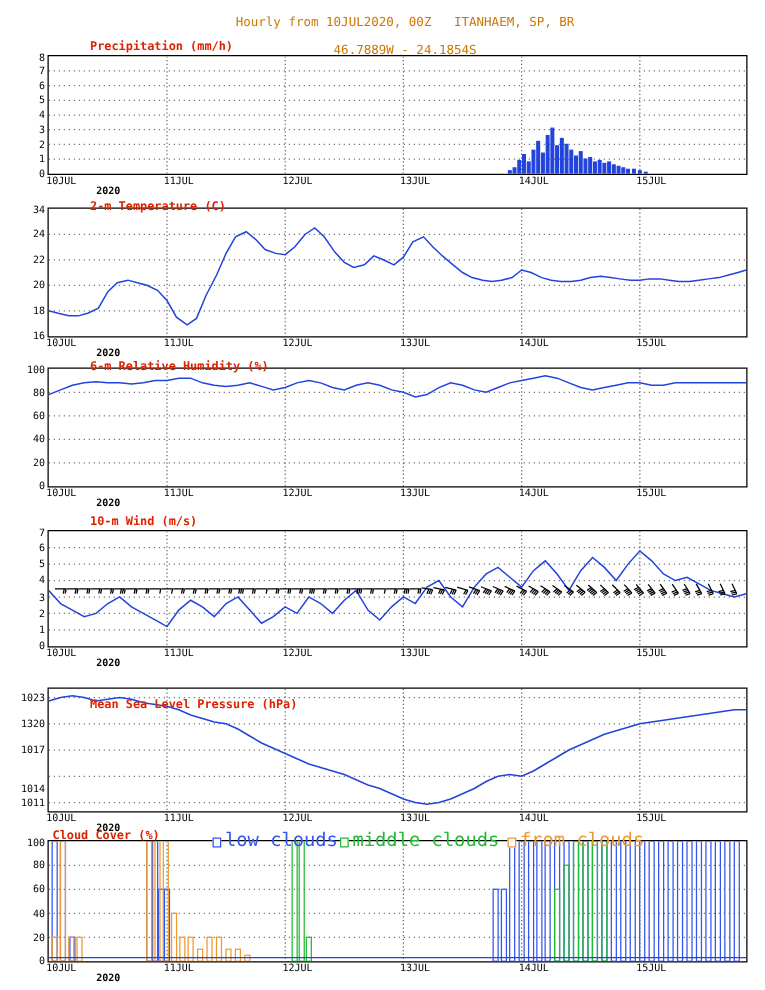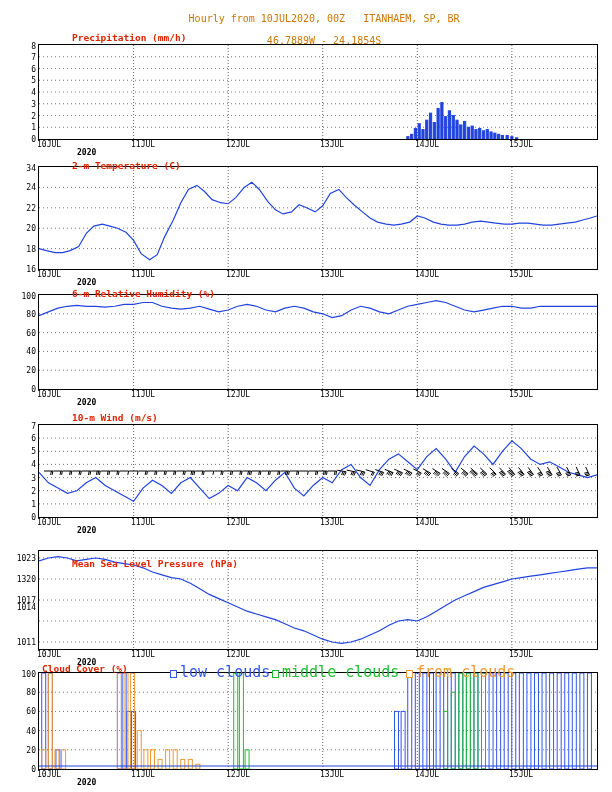--- a/index.html
+++ b/index.html
@@ -458,21 +458,21 @@
           <line x1="0" y1="7" x2="558" y2="7"></line>
           <line x1="0" y1="28" x2="558" y2="28"></line>
           <line x1="0" y1="49" x2="558" y2="49"></line>
           <line x1="0" y1="70" x2="558" y2="70"></line>
           <line x1="0" y1="91" x2="558" y2="91"></line>
         </g>
         <polyline id="mslp-line" fill="none" stroke="#2244dd" stroke-width="1.2" points="0.00,9.80 9.46,7.00 18.92,5.60 28.37,7.00 37.83,9.80 47.29,8.40 56.75,7.00 66.20,8.40 75.66,11.20 85.12,12.60 94.58,14.00 104.03,16.80 113.49,21.00 122.95,23.80 132.41,26.60 141.86,28.00 151.32,32.20 160.78,37.80 170.24,43.40 179.69,47.60 189.15,51.80 198.61,56.00 208.07,60.20 217.53,63.00 226.98,65.80 236.44,68.60 245.90,72.80 255.36,77.00 264.81,79.80 274.27,84.00 283.73,88.20 293.19,91.00 302.64,92.40 312.10,91.00 321.56,88.20 331.02,84.00 340.47,79.80 349.93,74.20 359.39,70.00 368.85,68.60 378.31,70.00 387.76,65.80 397.22,60.20 406.68,54.60 416.14,49.00 425.59,44.80 435.05,40.60 444.51,36.40 453.97,33.60 463.42,30.80 472.88,28.00 482.34,26.60 491.80,25.20 501.25,23.80 510.71,22.40 520.17,21.00 529.63,19.60 539.08,18.20 548.54,16.80 558.00,16.80"></polyline>
       </svg>
     </div>
     <div class="ytick" style="top:91px">1011</div>
-    <div class="ytick" style="top:56px">1014</div>
+    <div class="ytick" style="top:80px">1014</div>
     <div class="ytick" style="top:49px">1017</div>
     <div class="ytick" style="top:28px">1320</div>
     <div class="ytick" style="top:7px">1023</div>
 
     <div class="xlab" style="left:-2px">10JUL</div>
     <div class="xlab" style="left:92px">11JUL</div>
     <div class="xlab" style="left:187px">12JUL</div>
     <div class="xlab" style="left:281px">13JUL</div>
     <div class="xlab" style="left:376px">14JUL</div>
     <div class="xlab" style="left:470px">15JUL</div>

